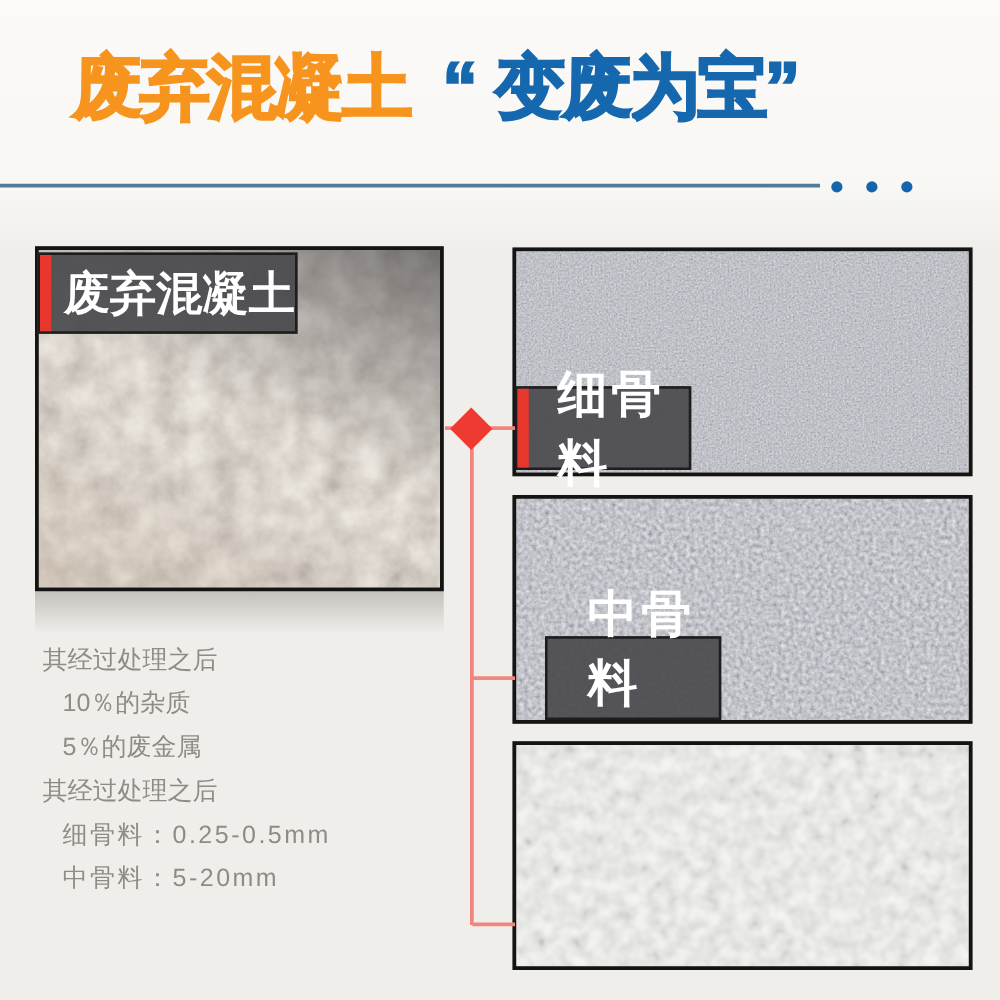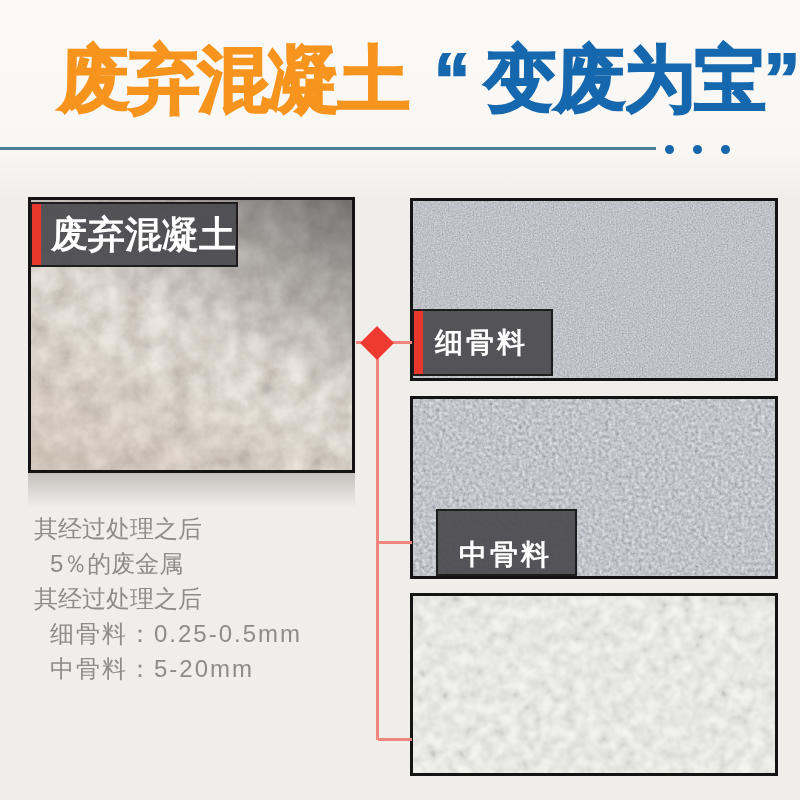--- a/index.html
+++ b/index.html
@@ -4,21 +4,21 @@
 <style>
   html,body{margin:0;padding:0;}
   .page{
     position:relative;width:800px;height:800px;overflow:hidden;
     background:linear-gradient(#fbfaf8 0px,#f8f7f4 150px,#f0eeea 200px,#f0eeea 100%);
     font-family:"Liberation Sans",sans-serif;
   }
   
   .title{
     position:absolute;left:58px;top:38px;white-space:nowrap;
-    font-size:72px;font-weight:bold;line-height:1.15;letter-spacing:-2px;
+    font-size:56px;font-weight:bold;line-height:1.15;letter-spacing:-2px;
   }
   .title-orange{color:#f7941e;-webkit-text-stroke:2px #f7941e;}
   .title-blue-group{color:#1567ae;-webkit-text-stroke:2px #1567ae;margin-left:26px;}
   .quote-open{margin-right:16px;}
   .divider{position:absolute;left:0;top:147px;width:656px;height:3px;background:#4e7e96;}
   .dot{position:absolute;top:145px;width:9px;height:9px;border-radius:50%;background:#1565ad;}
   .dot1{left:665px;} .dot2{left:693px;} .dot3{left:721px;}
 
   
   .photo{position:absolute;border:3px solid #141414;box-sizing:border-box;overflow:hidden;background:#9a9a98;}
@@ -31,38 +31,38 @@
     background:linear-gradient(205deg,rgba(40,38,42,0.55),rgba(40,38,42,0) 48%),
                linear-gradient(25deg,rgba(160,120,90,0.18),rgba(160,120,90,0) 40%);}
   .source-shadow{position:absolute;left:28px;top:473px;width:327px;height:34px;
     background:linear-gradient(rgba(105,100,95,0.32),rgba(105,100,95,0));}
 
   
   .tag{position:absolute;display:flex;align-items:stretch;box-sizing:border-box;
     background:rgba(74,74,78,0.92);border:2px solid #1d1d1d;}
   .tag-bar{width:9px;background:#e8382d;flex:0 0 auto;}
   .tag-text{color:#ffffff;font-weight:bold;display:flex;align-items:center;
-    padding-left:12px;letter-spacing:3px;font-size:28px;}
+    padding-left:23px;letter-spacing:3px;font-size:40px;}
   .tag-source{left:30px;top:202px;width:208px;height:65px;}
   .tag-source .tag-text{font-size:37px;letter-spacing:0;padding-left:10px;}
   .tag-1{left:412px;top:309px;width:141px;height:67px;}
   .tag-2{left:436px;top:509px;width:141px;height:67px;align-items:flex-end;}
   .tag-3{left:412px;top:706px;width:141px;height:67px;}
 
   
   .cline{position:absolute;background:#f2867e;}
   .cl-1{left:356px;top:341px;width:56px;height:3px;}
   .cl-v{left:376px;top:343px;width:3px;height:397px;}
   .cl-2{left:378px;top:541px;width:34px;height:3px;}
   .cl-3{left:378px;top:738px;width:34px;height:3px;}
   .diamond{position:absolute;left:365px;top:331px;width:24px;height:24px;
     background:#ee3a30;transform:rotate(45deg);}
 
   
-  .notes{position:absolute;left:34px;top:511px;color:#8d8c87;font-size:24px;line-height:35px;white-space:nowrap;}
+  .notes{position:absolute;left:34px;top:511px;color:#8d8c87;font-size:20px;line-height:35px;white-space:nowrap;}
   .notes .indent{padding-left:16px;}
   .notes .spec{letter-spacing:2px;}
 </style>
 </head>
 <body>
 
 <div class="page">
 
   <div class="title">
     <span class="title-orange">废弃混凝土</span><span class="title-blue-group"><span class="quote-open">“</span><span>变废为宝</span><span>”</span></span>
@@ -152,19 +152,20 @@
     <span class="tag-bar"></span>
     <span class="tag-text">细骨料</span>
   </div>
   <div class="tag tag-2">
     <span class="tag-bar"></span>
     <span class="tag-text">中骨料</span>
   </div>
 
   <div class="notes">
     <div>其经过处理之后</div>
+    <div class="indent">10％的杂质</div>
     <div class="indent">5％的废金属</div>
     <div>其经过处理之后</div>
     <div class="indent spec">细骨料：0.25-0.5mm</div>
     <div class="indent spec">中骨料：5-20mm</div>
   </div>
 
 </div>
 
 </body></html>

